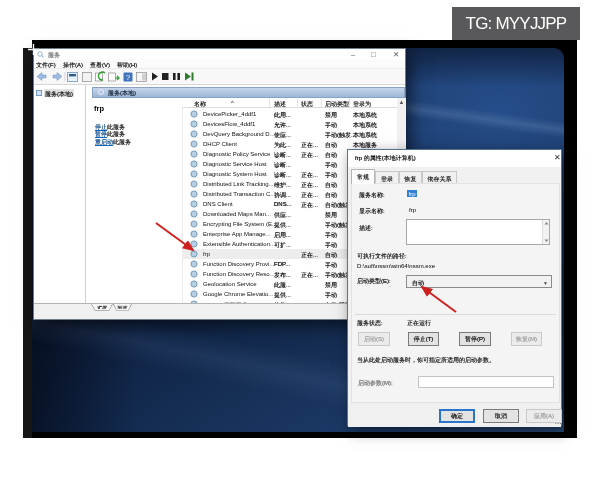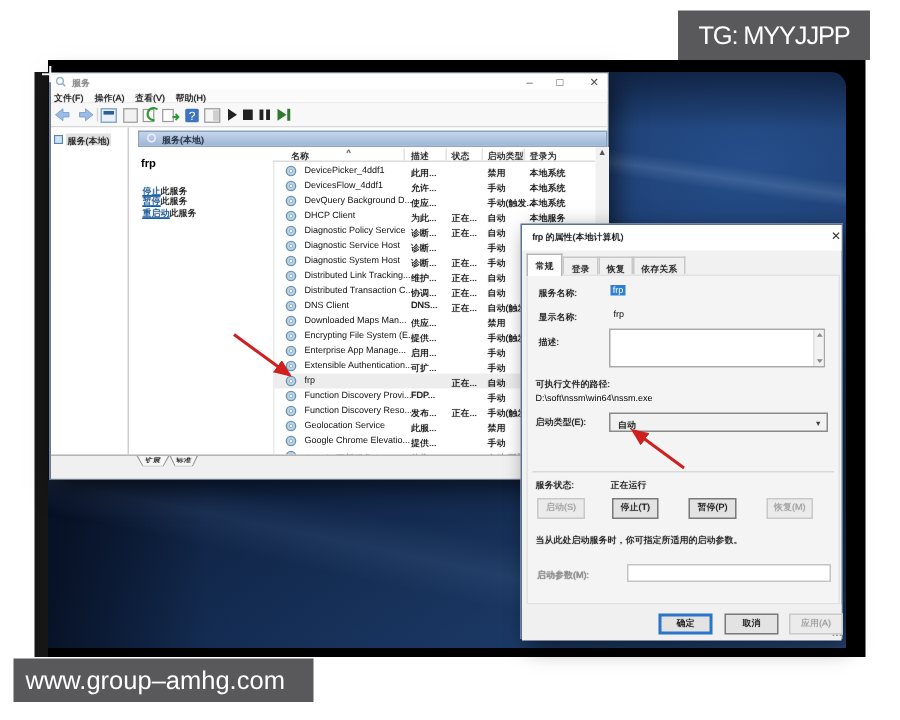--- a/index.html
+++ b/index.html
@@ -485,14 +485,13 @@
     <defs>
       <marker id="ah" markerWidth="7" markerHeight="7" refX="5" refY="2.5" orient="auto">
         <path d="M0,0 L6,2.5 L0,5 Z" fill="#cf2020"></path>
       </marker>
     </defs>
     <line x1="156" y1="223" x2="193" y2="250" stroke="#cf2020" stroke-width="2" marker-end="url(#ah)"></line>
     <line x1="456" y1="312" x2="422" y2="287" stroke="#cf2020" stroke-width="2" marker-end="url(#ah)"></line>
   </svg>
 
   <div class="abs tg">TG: MYYJJPP</div>
-  <div class="abs www">www.group–amhg.com</div>
 </div>
 
 </body></html>

